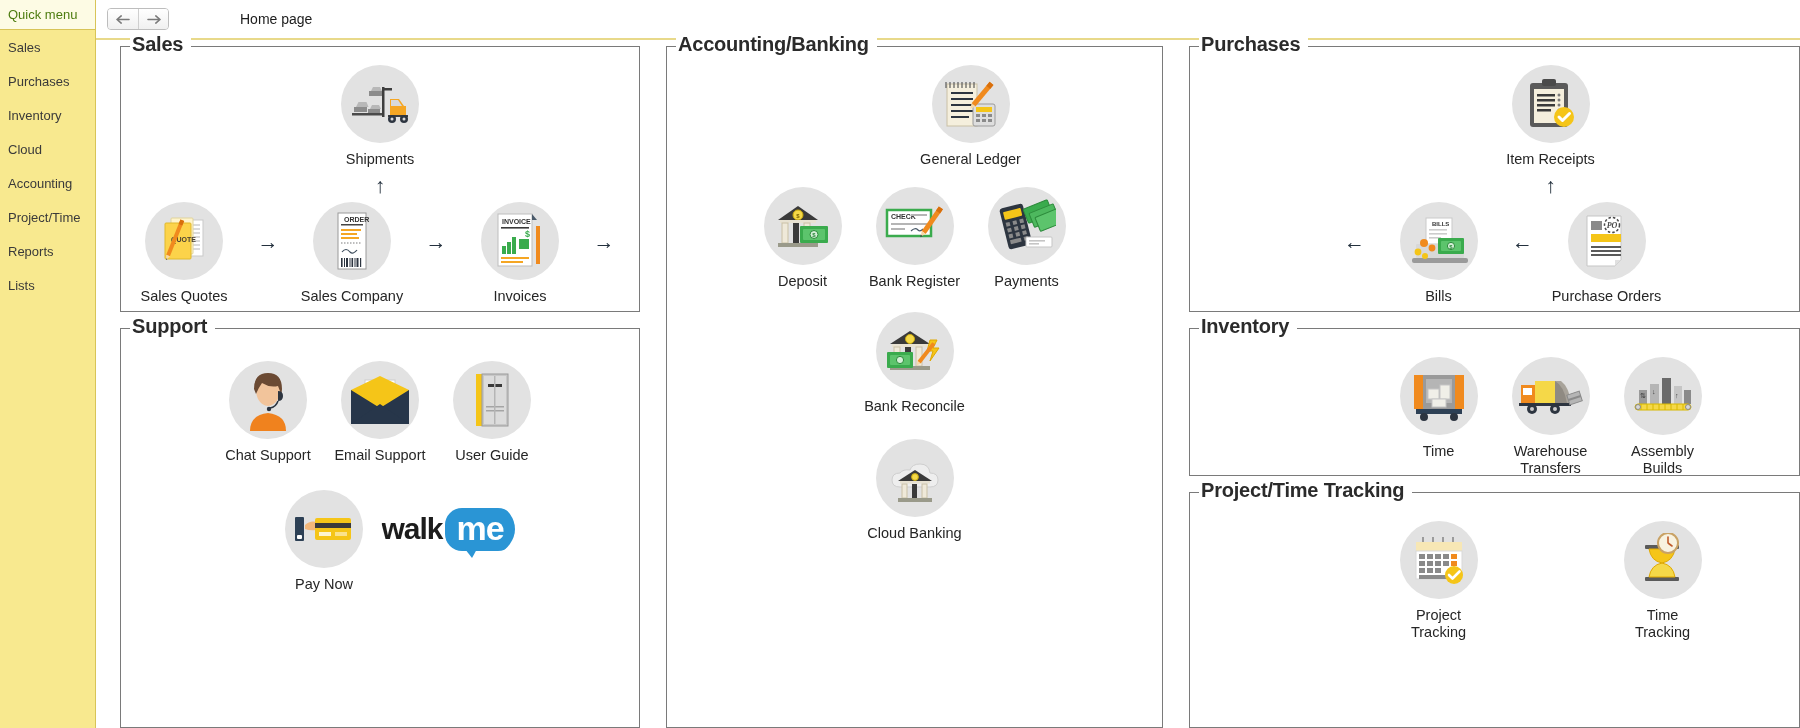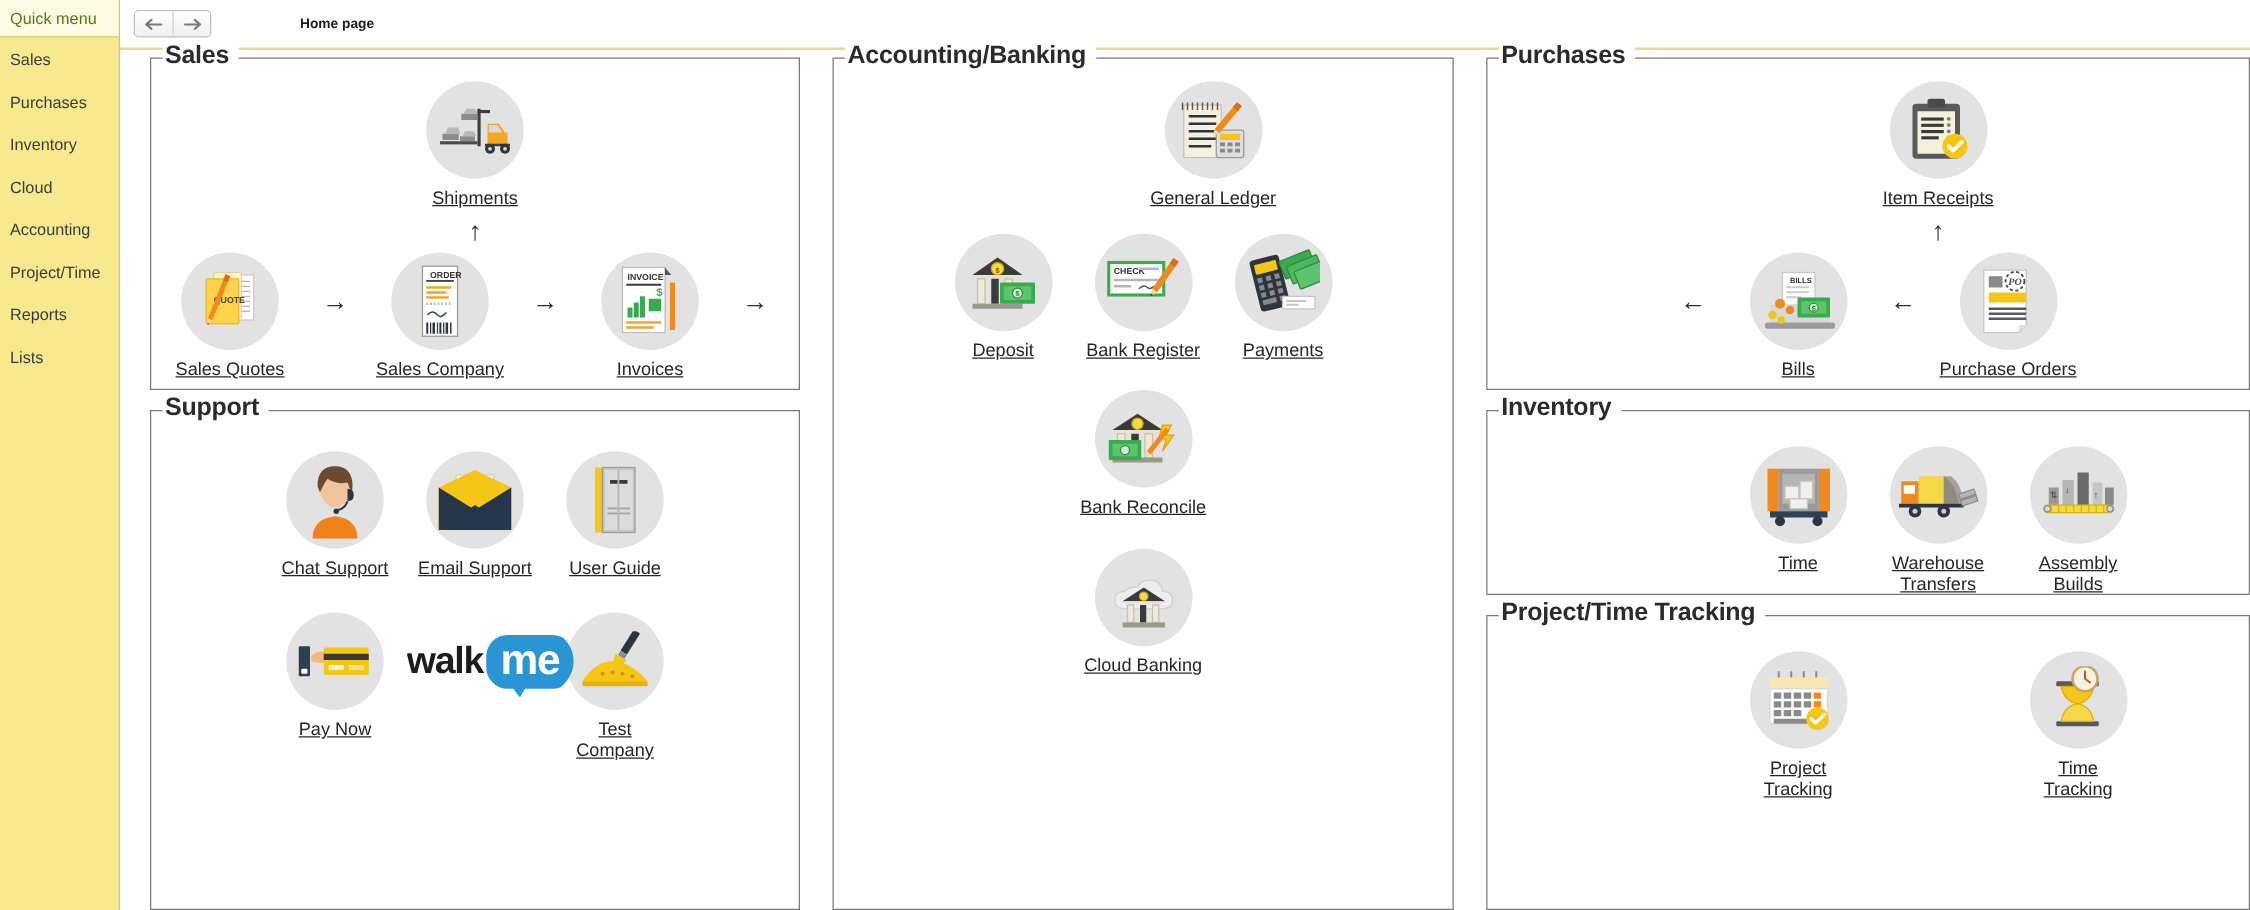--- a/index.html
+++ b/index.html
@@ -79,23 +79,22 @@
     align-items: center;
     justify-content: center;
     font-size: 14px;
     color: #6d6d6d;
     background: linear-gradient(#ffffff, #f0f0f0);
     cursor: pointer;
   }
   .navbtn + .navbtn { border-left: 1px solid #cfcfcf; }
   .page-title {
     margin-left: 71px;
-    font-size: 11px;
+    font-size: 14px;
     color: #1c1c1c;
-    font-weight: bold;
   }
 
   
   .content {
     position: absolute;
     left: 0; right: 0;
     top: 38px; bottom: 0;
     border-top: 2px solid #e8d98a;
     padding: 0;
   }
@@ -171,21 +170,20 @@
     overflow: hidden;
   }
   .tile .disc.plain { background: transparent; }
   .tile .caption {
     margin-top: 8px;
     font-size: 14.5px;
     color: #262626;
     text-align: center;
     line-height: 1.18;
     white-space: pre-line;
-    text-decoration: underline;
   }
   .spacer { width: 112px; }
 
   .arrow {
     font-size: 21px;
     color: #23303d;
     line-height: 1;
     display: flex;
     align-items: center;
     justify-content: center;
@@ -474,41 +472,20 @@
                   <div class="caption">Pay Now</div>
                 </div>
                 <div class="tile">
                   <div class="disc plain" style="width:auto;margin-left:24px;">
                     <div class="walkme">
                       <span>walk</span>
                         <span class="bubble">me</span>
                     </div>
                   </div>
                   <div class="caption" style="visibility:hidden;">walkme</div>
-                </div>
-                <div class="tile">
-                  <div class="disc">
-                    <svg width="56" height="48" viewBox="0 0 56 48">
-                      <path d="M2 40 q10 -16 24 -16 q14 0 28 16 z" fill="#f5c518"></path>
-                      <rect x="2" y="40" width="52" height="4" fill="#e8b100"></rect>
-                      <g fill="#c99a00">
-                        <circle cx="18" cy="34" r="1.6"></circle>
-                          <circle cx="26" cy="33" r="1.6"></circle>
-                        <circle cx="34" cy="34" r="1.6"></circle>
-                          <circle cx="42" cy="36" r="1.6"></circle>
-                      </g>
-                      <g transform="rotate(32 32 20)">
-                        <rect x="30" y="-4" width="6" height="20" rx="1" fill="#2d3540"></rect>
-                        <rect x="30" y="16" width="6" height="4" fill="#8a8a8a"></rect>
-                        <path d="M28 20 h10 l-2 10 h-6 z" fill="#f5c518"></path>
-                      </g>
-                    </svg>
-                  </div>
-                  <div class="caption">Test
-Company</div>
                 </div>
               </div>
 
             </div>
           </div>
         </div>
 
         <div class="col col-acct">
           <div class="group g-acct">
             <div class="legend">Accounting/Banking</div>

